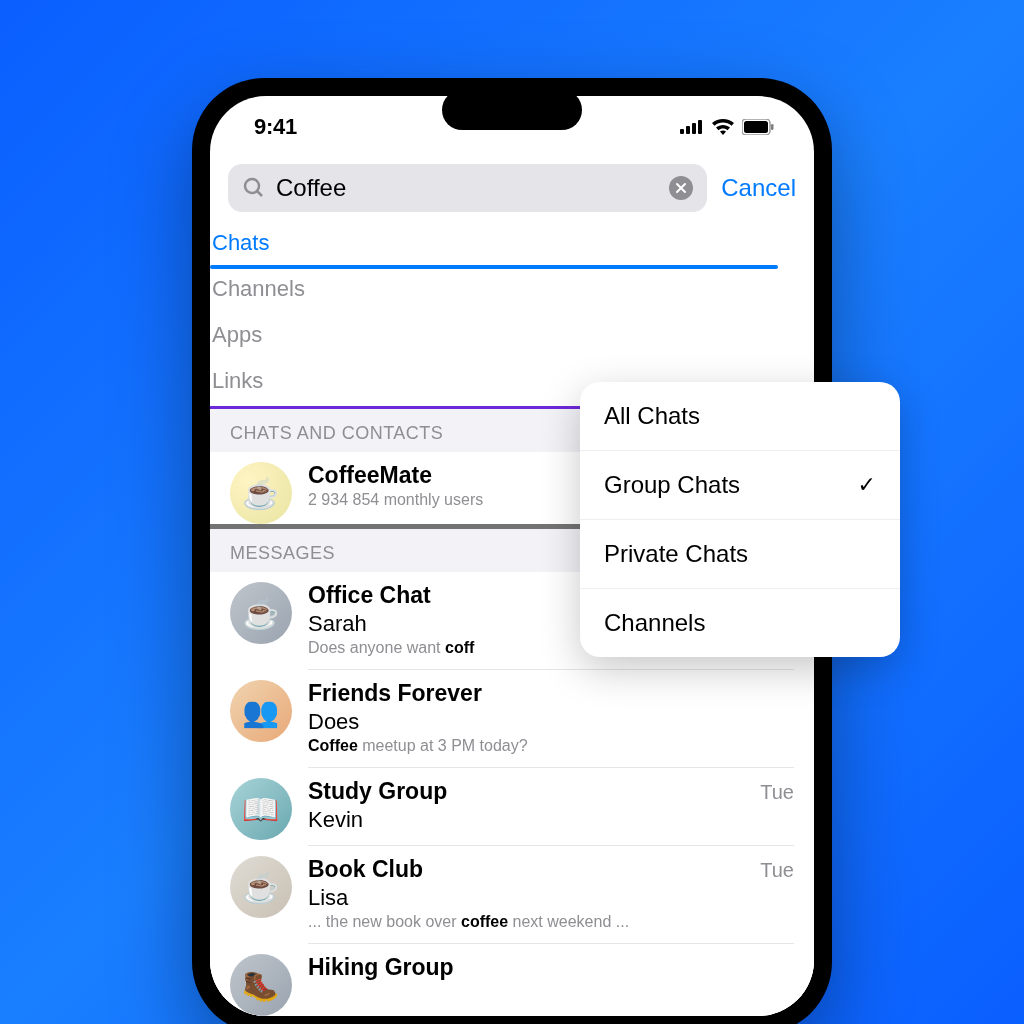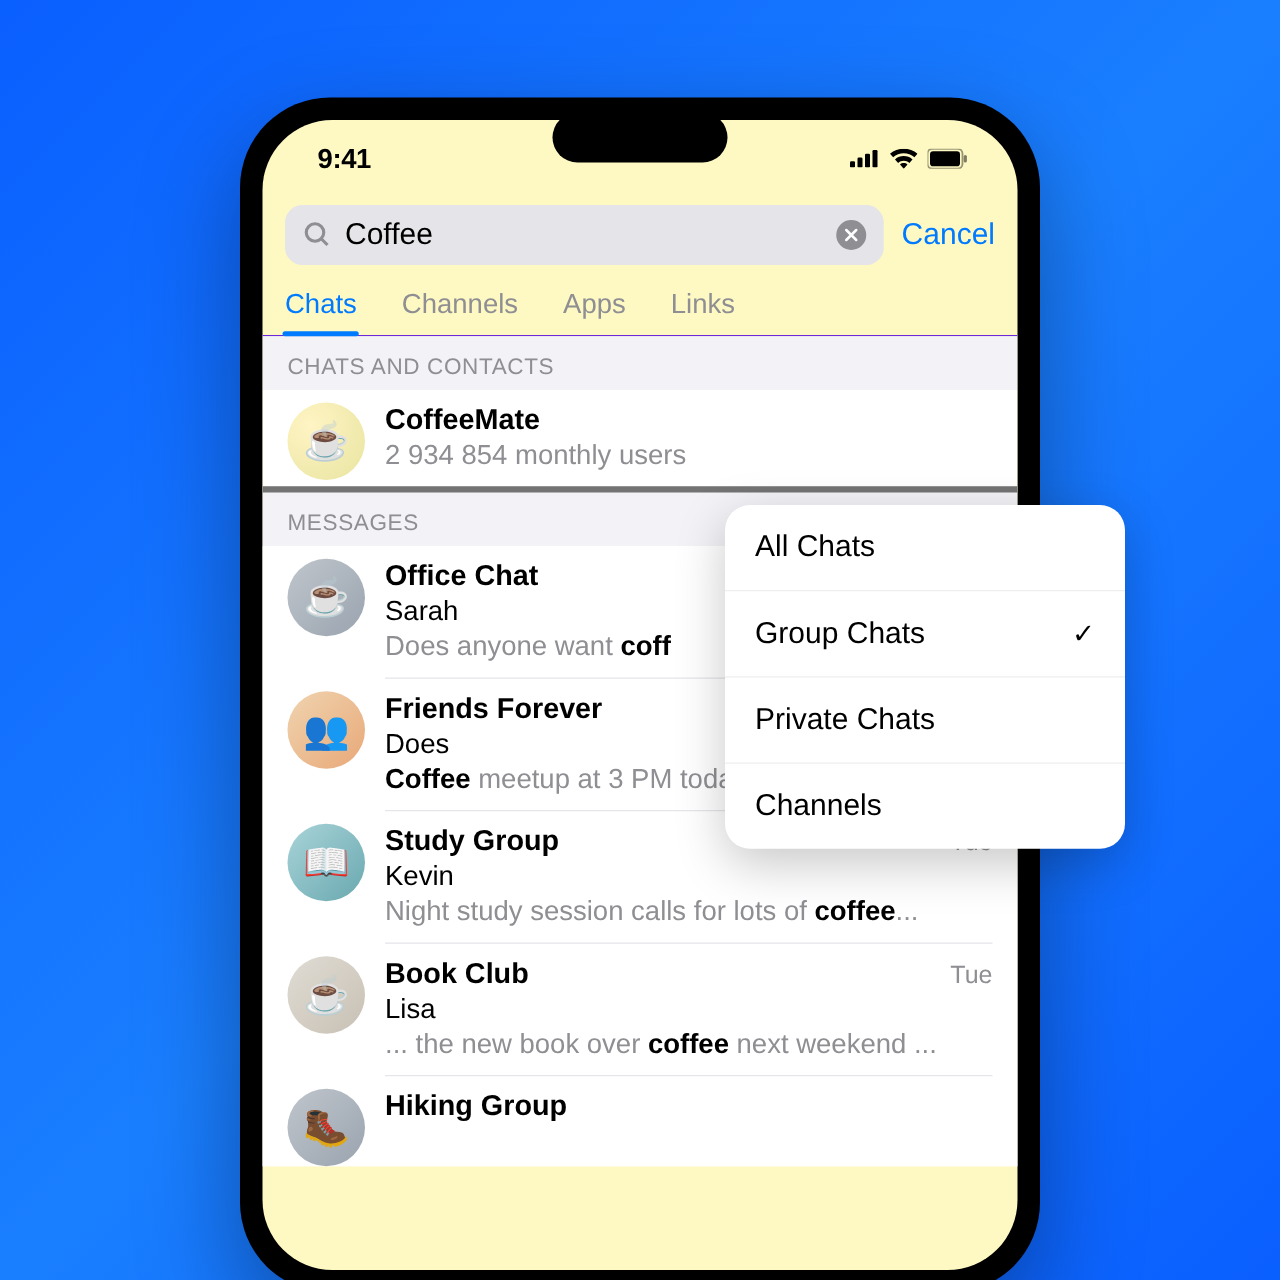--- a/index.html
+++ b/index.html
@@ -15,21 +15,21 @@
   width: 640px;
   background: #000;
   border-radius: 72px;
   padding: 18px;
   position: relative;
   box-shadow: 0 30px 80px rgba(0,0,0,.35);
 }
 .screen {
   width: 100%;
   height: 920px;
-  background: #fef9c3;
+  background: #ffffff;
   border-radius: 56px;
   overflow: hidden;
   position: relative;
 }
 .notch {
   position: absolute;
   top: 12px; left: 50%; transform: translateX(-50%);
   width: 140px; height: 40px;
   background: #000; border-radius: 24px;
   z-index: 10;
@@ -49,48 +49,48 @@
   background:#e4e4e9; border-radius:14px; padding:10px 14px;
 }
 .search-icon { width:24px; height:24px; color:#8e8e93; }
 .searchbox input {
   flex:1; border:none; background:transparent; font-size:24px; outline:none; color:#000;
 }
 .clear-btn { width:24px; height:24px; border-radius:50%; background:#8e8e93; display:flex; align-items:center; justify-content:center; }
 .clear-btn svg { width:12px; height:12px; }
 .cancel { color:#007aff; font-size:24px; }
 
-.tabs { display:flex; padding:0 18px; border-bottom:1px solid #6d28d9; }
+.tabs { display:flex; padding:0 2px; border-bottom:3px solid #6d28d9;flex-direction:column; }
 .tab { padding:8px 0 12px 0; font-size:22px; color:#8e8e93; margin-right:36px; position:relative; }
 .tab:last-child { margin-right:0; }
 .tab.active { color:#007aff; font-weight:500; }
 .tab.active::after { content:""; position:absolute; left:-2px; right:-2px; bottom:-1px; height:4px; background:#007aff; border-radius:2px; }
 
 .section-h { font-size:18px; color:#8e8e93; letter-spacing:0.5px; padding:14px 20px 8px 20px; text-transform:uppercase; background:#f2f2f7; }
 
 .row { display:flex; align-items:flex-start; padding:10px 20px 0 20px; background:#fff; }
 .avatar { width:62px; height:62px; border-radius:50%; flex-shrink:0; margin-right:16px; display:flex; align-items:center; justify-content:center; font-size:30px; background:radial-gradient(circle at 30% 30%, #fff4c4, #e8e4a0); }
 .avatar.gray { background:linear-gradient(135deg,#bfc5cc,#9aa4af); }
 .avatar.warm { background:linear-gradient(135deg,#f0d4b0,#e8a878); }
 .avatar.teal { background:linear-gradient(135deg,#a8d4d8,#6aa8b0); }
 .avatar.muted { background:linear-gradient(135deg,#e0dcd4,#c8c0b4); }
 .rowbody { flex:1; min-width:0; border-bottom:1px solid #e5e5ea; padding-bottom:12px; }
 .row:last-child .rowbody { border-bottom:none; }
 .rowtop { display:flex; justify-content:space-between; align-items:baseline; }
 .title { font-size:23px; font-weight:700; color:#000; white-space:nowrap; overflow:hidden; text-overflow:ellipsis; }
 .time { font-size:20px; color:#8e8e93; flex-shrink:0; margin-left:10px; }
 .sender { font-size:22px; color:#000; margin-top:2px; }
-.subtitle { font-size:22px; color:#8e8e93; margin-top:2px; white-space:nowrap; overflow:hidden; text-overflow:ellipsis; }
+.subtitle { font-size:16px; color:#8e8e93; margin-top:2px; white-space:nowrap; overflow:hidden; text-overflow:ellipsis; }
 .hl { color:#000; }
 .hl.b { font-weight:700; color:#000; }
 
 .list { background:#fff; }
 
 .popover {
-  position:absolute; top:404px; left:580px;
+  position:absolute; top:382px; left:580px;
   width:320px; background:#fff; border-radius:20px;
   box-shadow:0 12px 40px rgba(0,0,0,.22);
   overflow:hidden; z-index:100;
 }
 .pop-item {
   padding:20px 24px; font-size:24px; color:#000;
   display:flex; justify-content:space-between; align-items:center;
   border-bottom:1px solid #eee;
 }
 .pop-item:last-child { border-bottom:none; }
@@ -201,21 +201,20 @@
       <div class="row">
         <div class="avatar teal">
             <span>📖</span>
           </div>
         <div class="rowbody">
           <div class="rowtop">
               <span class="title">Study Group</span>
               <span class="time">Tue</span>
             </div>
           <div class="sender">Kevin</div>
-          <div class="subtitle"><span>Night study session calls for lots of </span><span class="hl b">coffee</span><span>...</span></div>
         </div>
       </div>
 
       <div class="row">
         <div class="avatar muted">
             <span>☕</span>
           </div>
         <div class="rowbody">
           <div class="rowtop">
               <span class="title">Book Club</span>

